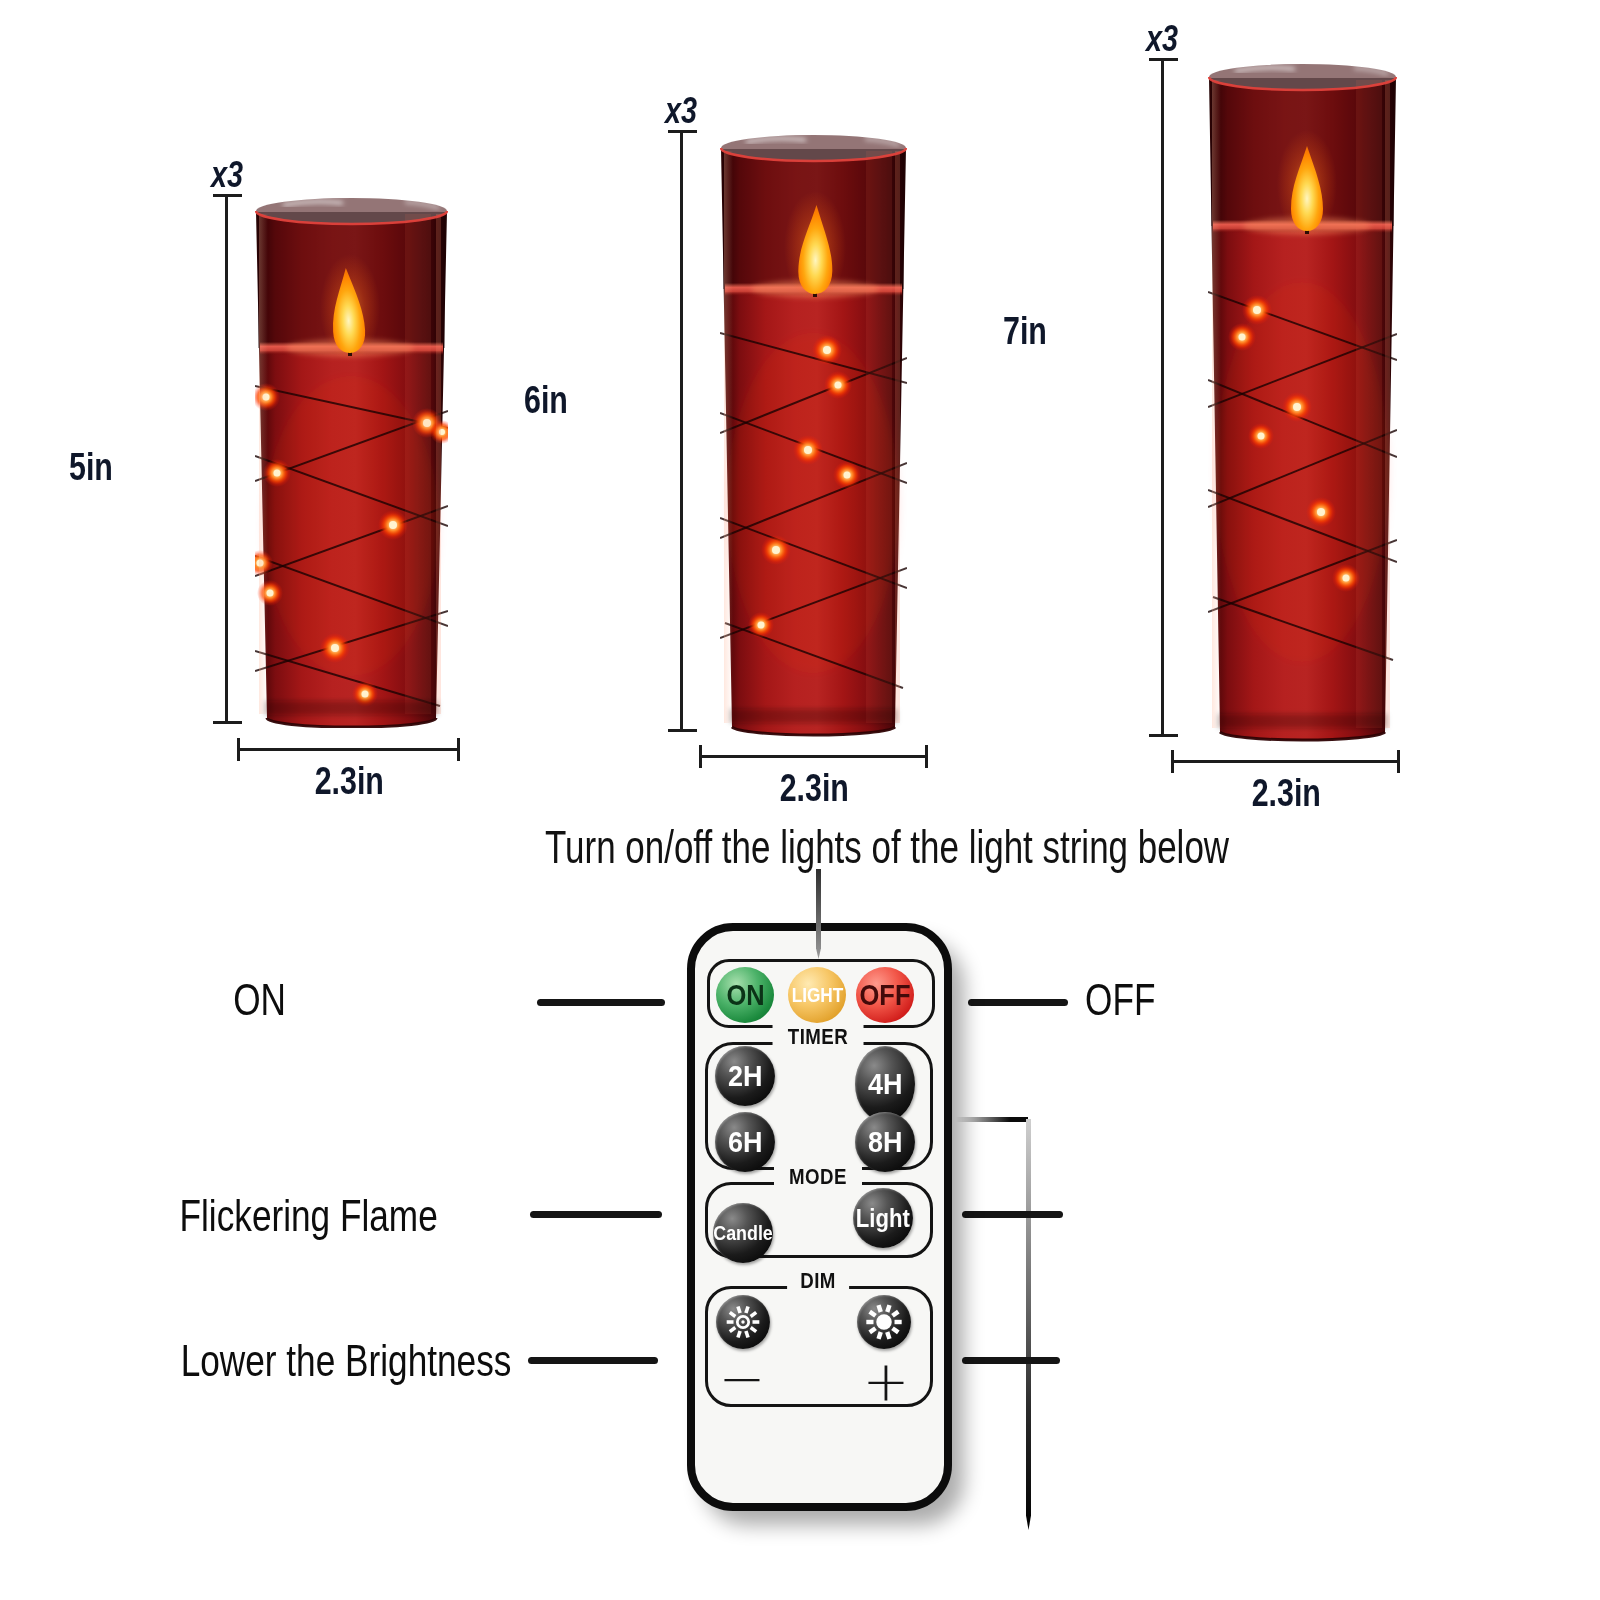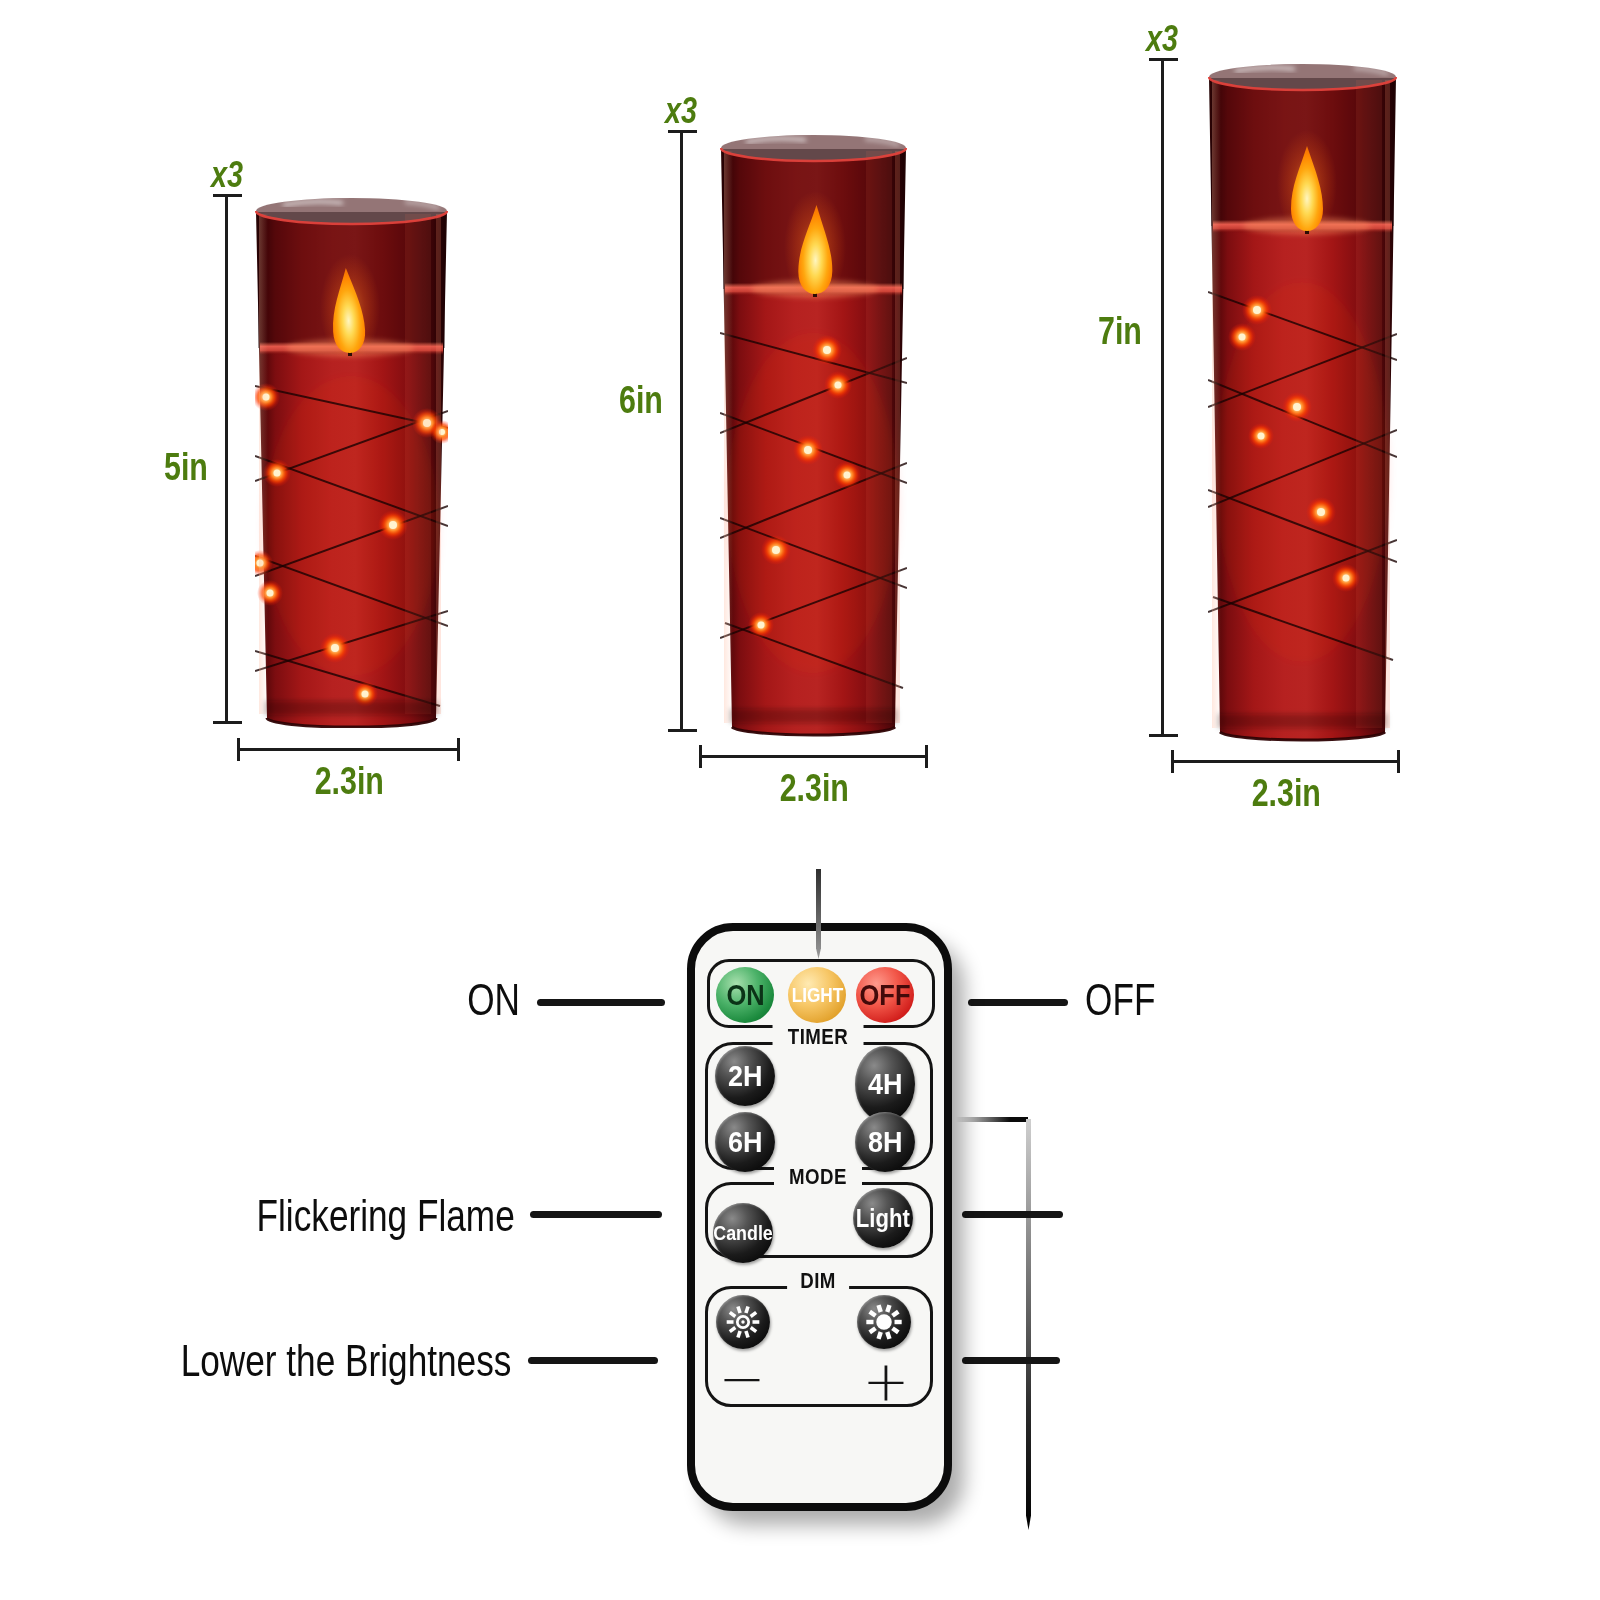--- a/index.html
+++ b/index.html
@@ -1,24 +1,24 @@
 <!DOCTYPE html>
 <html><head>
 <meta charset="utf-8">
 <style>
   html,body{margin:0;padding:0;background:#fff;}
   #canvas{position:relative;width:1600px;height:1600px;background:#ffffff;overflow:hidden;
           font-family:"Liberation Sans",sans-serif;color:#101010;}
   .abs{position:absolute;}
   
   .dim{position:absolute;background:#1c1c1c;}
-  .dimlabel{position:absolute;font-weight:600;font-size:38px;color:#4d7c0f;line-height:1.05;white-space:nowrap;}
+  .dimlabel{position:absolute;font-weight:600;font-size:38px;color:#0f172a;line-height:1.05;white-space:nowrap;}
   .qty{font-style:italic;font-size:36px;}
   .ctr{text-align:center;}
-  .rgt{text-align:right;}
+  .rgt{}
   .cond{display:inline-block;transform:scaleX(.8);}
   .cx{transform-origin:50% 50%;}
   .cr{transform-origin:100% 50%;}
   .cl{transform-origin:0 50%;}
   
   .caption{position:absolute;font-size:46px;line-height:1.1;color:#121212;white-space:nowrap;}
   .callout-label{position:absolute;font-size:44px;line-height:1.0;color:#0d0d0d;white-space:nowrap;}
   .cline{position:absolute;height:7px;background:#151515;border-radius:4px;}
   
   .v-conn{position:absolute;width:5px;}
@@ -304,20 +304,21 @@
   <div class="dim" style="left:1161px;top:60px;width:3px;height:676px"></div>
   <div class="dim" style="left:1149px;top:58px;width:29px;height:3px"></div>
   <div class="dim" style="left:1149px;top:734px;width:29px;height:3px"></div>
   <div class="dimlabel qty ctr" style="left:1112px;top:20px;width:100px"><span class="cond cx">x3</span></div>
   <div class="dimlabel rgt" style="left:992px;top:312px;width:150px"><span class="cond cr">7in</span></div>
   <div class="dim" style="left:1172px;top:760px;width:228px;height:3px"></div>
   <div class="dim" style="left:1171px;top:750px;width:3px;height:23px"></div>
   <div class="dim" style="left:1397px;top:750px;width:3px;height:23px"></div>
   <div class="dimlabel ctr" style="left:1186px;top:774px;width:200px"><span class="cond cx">2.3in</span></div>
 
+  <div class="caption ctr" style="left:437px;top:822px;width:800px"><span class="cond cx" style="transform:scaleX(.76)">Turn on/off the lights of the light string below</span></div>
 
   <div class="v-conn" style="left:816px;top:869px;height:90px;z-index:4;
        background:linear-gradient(180deg,#2f2f2f,#6a6a6a 60%,#9a9a9a);
        clip-path:polygon(0 0,100% 0,100% 88%,50% 100%,0 88%)"></div>
 
   <div class="abs" style="left:956px;top:1117px;width:72px;height:5px;
        background:linear-gradient(90deg,rgba(160,160,160,0),#888 35%,#0a0a0a 75%)"></div>
   <div class="v-conn" style="left:1026px;top:1119px;height:411px;
        background:linear-gradient(180deg,#cfcfcf,#8a8a8a 30%,#2c2c2c 70%,#000);
        clip-path:polygon(0 0,100% 0,100% 96.5%,50% 100%,0 96.5%)"></div>

